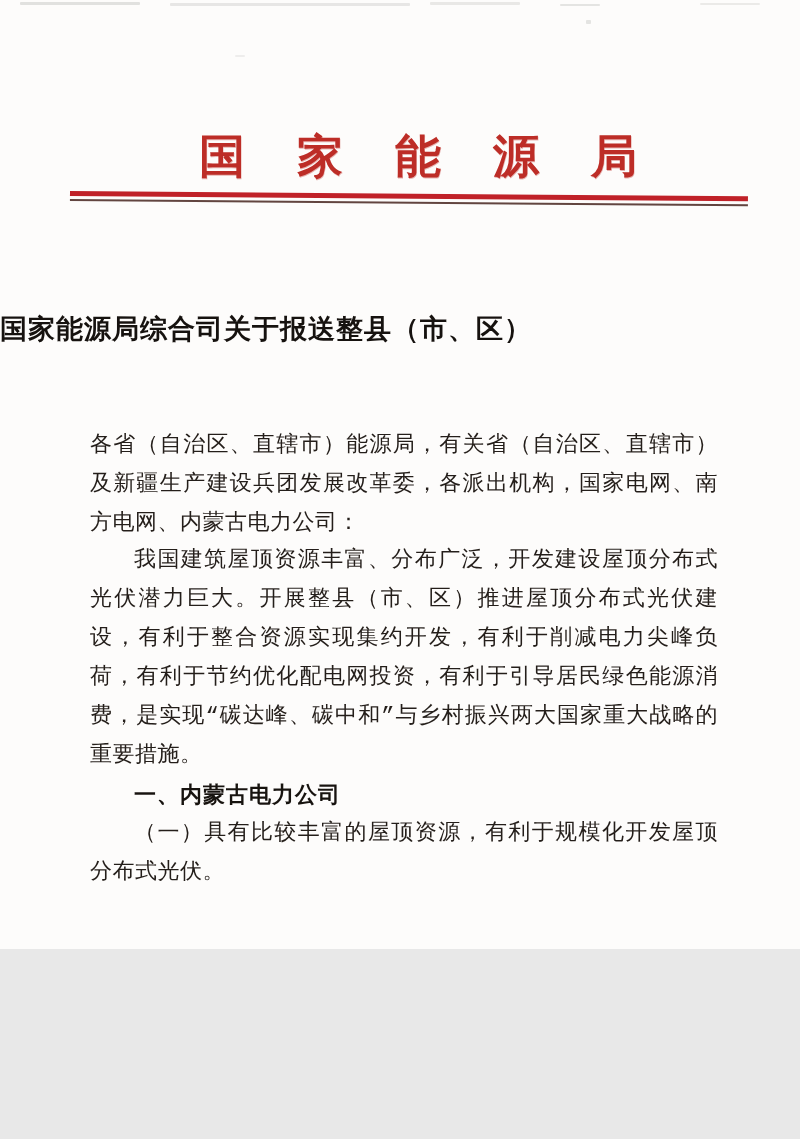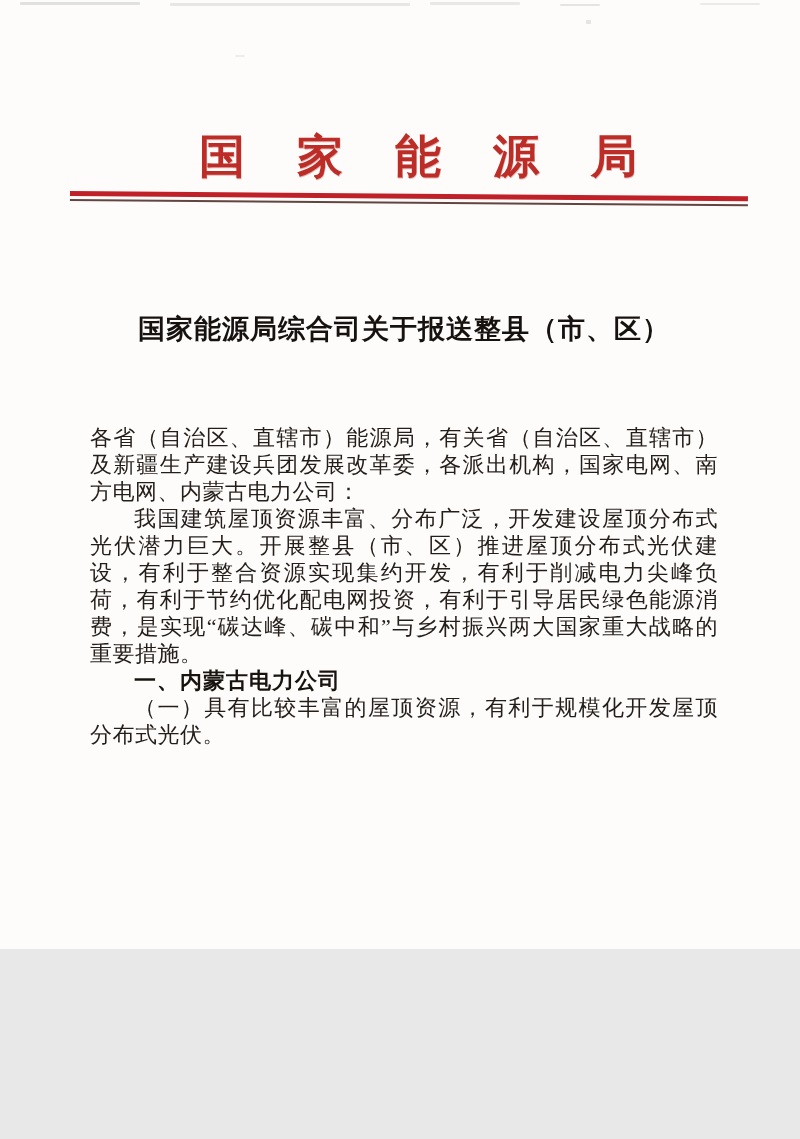--- a/index.html
+++ b/index.html
@@ -54,43 +54,41 @@
   }
   .rule-top .rule-red  { height: 5px; background: #c02128; }
   .rule-top .rule-dark { height: 2px; background: #46241f; margin-top: 3px; opacity: 0.85; }
 
   
   .doc-title {
     position: absolute;
     top: 301px;
     left: 0;
     right: 0;
-    text-align: center;
     font-size: 27px;
     line-height: 57px;
     font-weight: bold;
     color: #16120f;
     letter-spacing: 1px;
-    margin-left: 8px;
   }
 
   
   .doc-body {
     position: absolute;
     top: 424px;
     left: 90px;
     width: 628px;
     font-size: 22px;
-    line-height: 27px;
+    line-height: 39px;
     text-align: justify;
     color: #241e1a;
     letter-spacing: 0.5px;
   }
   .doc-body p { margin: 0; }
-  .doc-body p.indent { text-indent: 2em; }
+  .doc-body p.indent { text-indent: 2em; font-family: Liberation Mono, monospace; }
   .doc-body p.section-heading {
     font-family: "Liberation Sans", "DejaVu Sans", sans-serif;
     font-weight: bold;
     color: #17130f;
     letter-spacing: 1px;
   }
 
   
   .rule-bottom {
     position: absolute;

